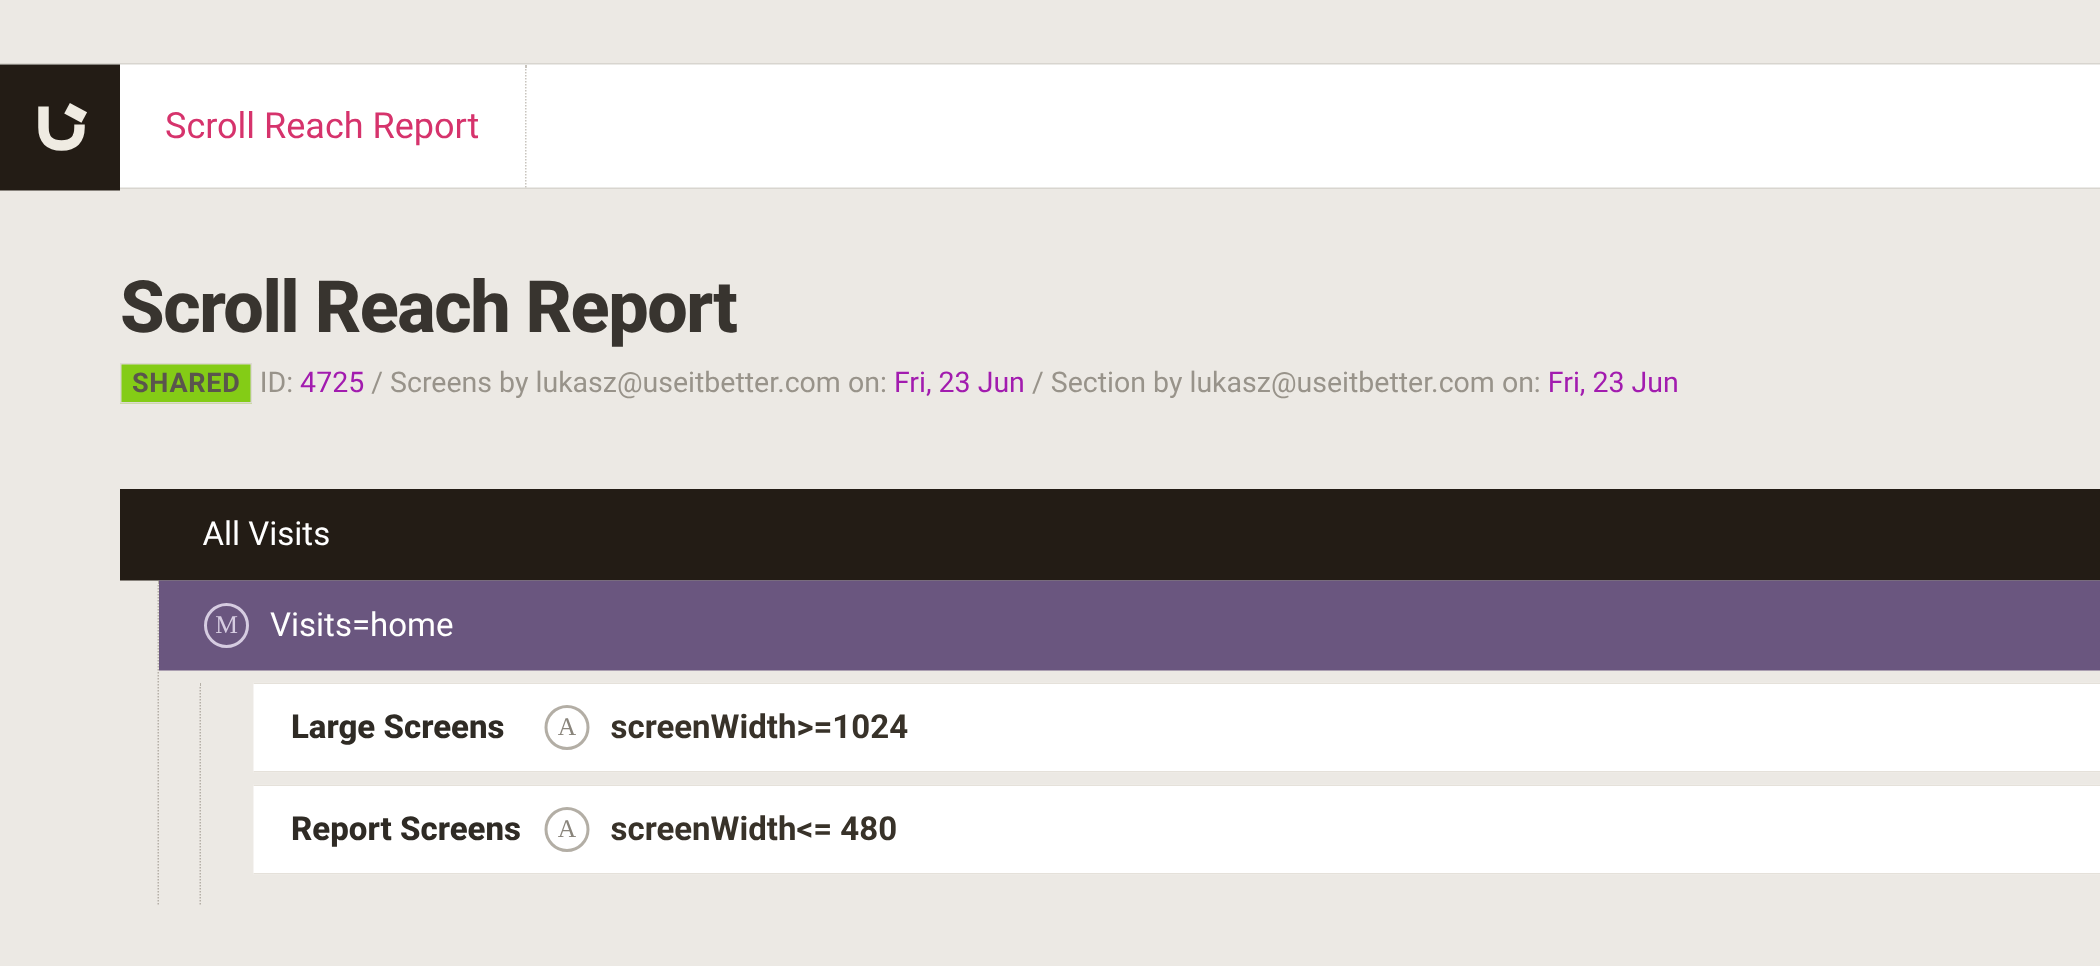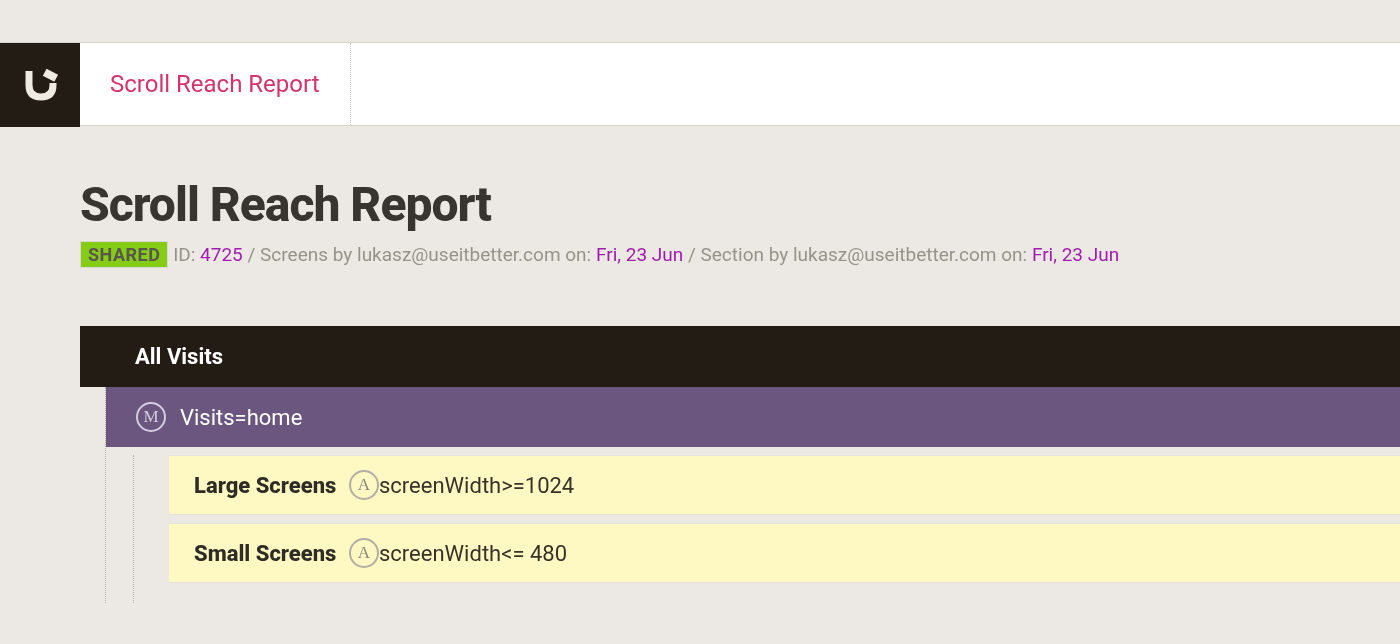--- a/index.html
+++ b/index.html
@@ -74,21 +74,21 @@
     }
     .meta-value {
       color: #a21caf;
     }
     .report-tree {
       margin-top: 60px;
     }
     .level-0 {
       background-color: #231c15;
       color: #ffffff;
-      font-weight: 700;
+      font-weight: 400;
       font-size: 22px;
       padding: 18px 0 18px 55px;
       display: flex;
       align-items: flex-start;
     }
     .level-1-wrap {
       border-left: 1px dotted #b5b0a7;
       margin-left: 25px;
     }
     .level-1 {
@@ -99,40 +99,40 @@
       display: flex;
       align-items: center;
       gap: 14px;
       cursor: pointer;
     }
     .level-2-wrap {
       border-left: 1px dotted #b5b0a7;
       margin-left: 27px;
     }
     .level-2 {
-      background-color: #fef9c3;
+      background-color: #ffffff;
       border-top: 1px solid #e5e1da;
       border-bottom: 1px solid #e5e1da;
       margin-left: 35px;
       margin-top: 8px;
       padding: 14px 0 14px 25px;
       display: flex;
       align-items: center;
-      gap: 0;
+      gap: 14px;
       font-size: 22px;
       cursor: pointer;
     }
     .level-2 .name {
       font-weight: 800;
       color: #2f2b25;
       min-width: 155px;
     }
     .level-2 .formula {
       color: #383229;
-      font-weight: 400;
+      font-weight: 700;
     }
     .level-2-wrap-bottom {
       height: 20px;
     }
     .circle-badge {
       width: 30px;
       height: 30px;
       border-radius: 50%;
       border: 2px solid;
       display: inline-flex;
@@ -193,21 +193,21 @@
         <span class="circle-badge m">M</span>
         <span>Visits=home</span>
       </div>
       <div class="level-2-wrap">
         <div class="level-2">
           <span class="name">Large Screens</span>
           <span class="circle-badge a">A</span>
           <span class="formula">screenWidth&gt;=1024</span>
         </div>
         <div class="level-2">
-          <span class="name">Small Screens</span>
+          <span class="name">Report Screens</span>
           <span class="circle-badge a">A</span>
           <span class="formula">screenWidth&lt;= 480</span>
         </div>
         <div class="level-2-wrap-bottom"></div>
       </div>
     </div>
   </div>
 </div>
 
 </body></html>

